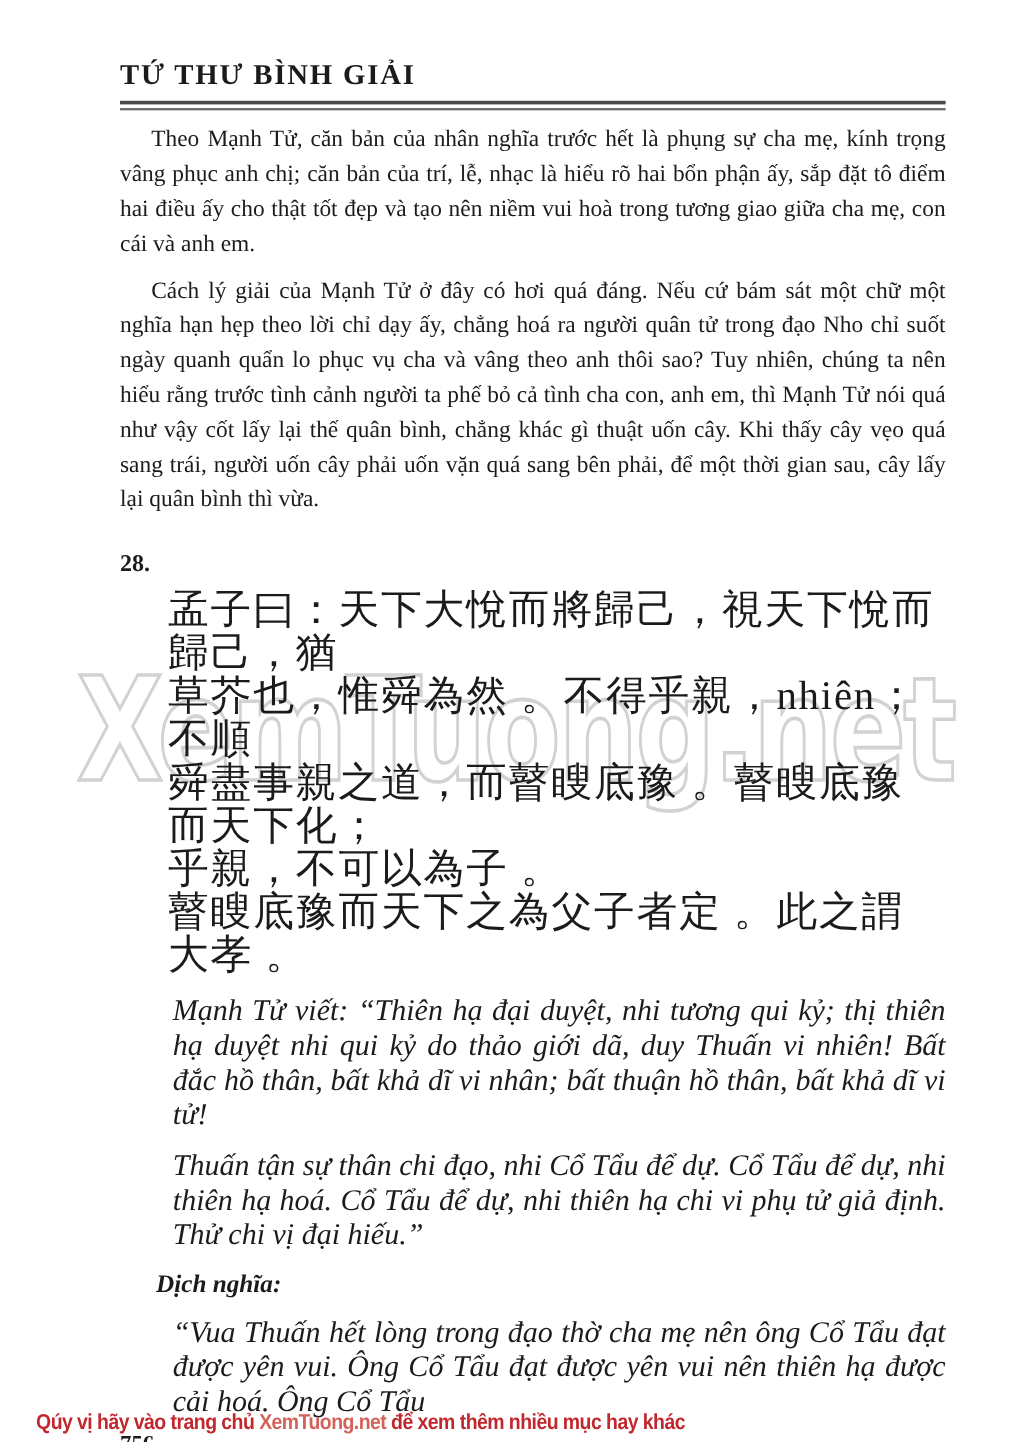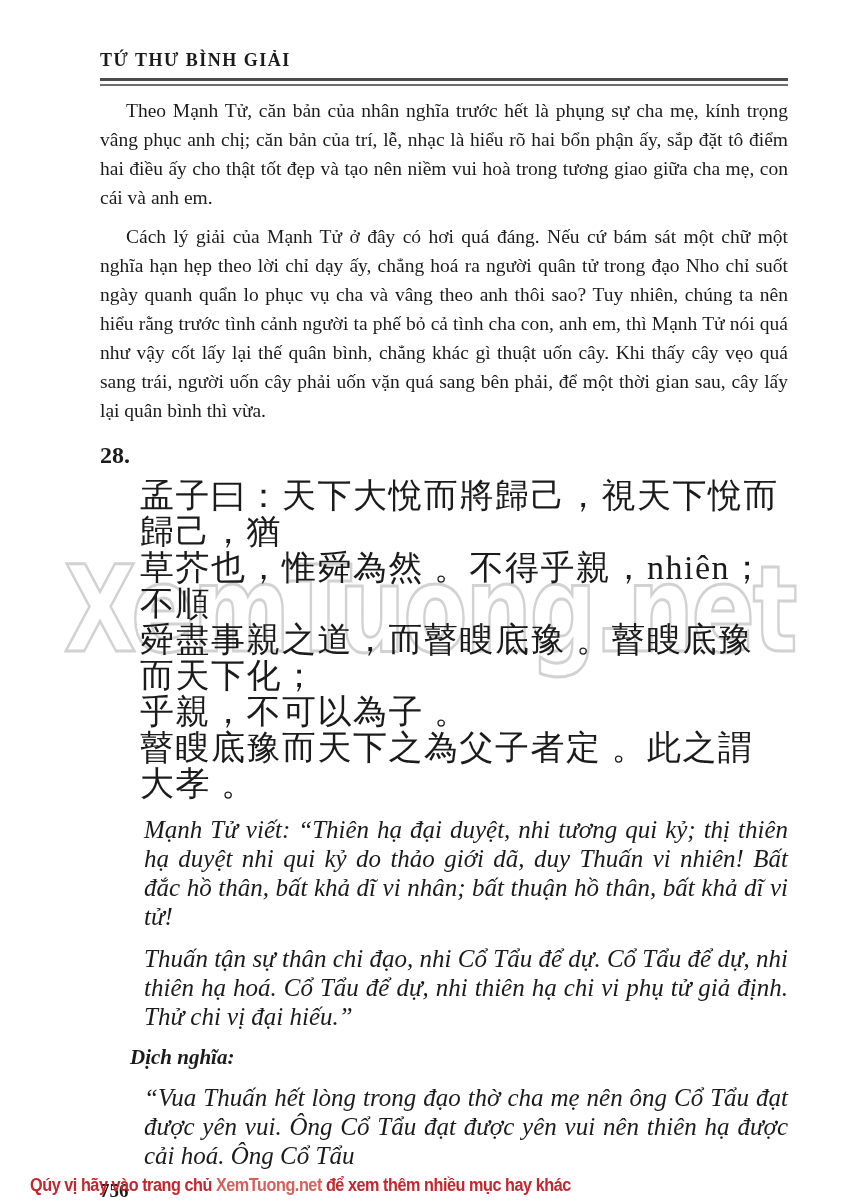--- a/index.html
+++ b/index.html
@@ -1,25 +1,25 @@
 <!DOCTYPE html>
 <html style="--footer-red: #c1272d; --footer-brand: #d2625a; --wm-outline: #d2d2d2; --rule-dark: #4b4b4b; --rule-light: #6e6e6e;"><head>
 <meta charset="utf-8">
 <style>
   html,body{margin:0;padding:0;background:#e9e9e9;}
   .page{
     width:850px;height:1202px;background:#ffffff;position:relative;overflow:hidden;
     font-family:"Liberation Serif", serif;color:#1b1b1b;margin:0 auto;
   }
   .content{position:absolute;left:100px;top:50px;width:688px;z-index:1;}
-  .header-title{font-weight:bold;font-size:18px;letter-spacing:1.5px;}
+  .header-title{font-weight:bold;font-size:24px;letter-spacing:1.5px;}
   .rule{margin-top:7px;border-top:3px solid var(--rule-dark);border-bottom:2px solid var(--rule-light);height:3px;}
   p.body{margin:10px 0 0 0;font-size:19.5px;line-height:29px;text-align:justify;}
   p.body.indent{text-indent:26px;}
-  .section-num{margin-top:17px;font-weight:bold;font-size:24px;}
+  .section-num{margin-top:28px;font-weight:bold;font-size:20px;}
   .chinese{margin:9px 0 0 40px;font-size:34px;line-height:36px;letter-spacing:1.5px;}
   .translit{margin:13px 0 0 44px;font-style:italic;font-size:25px;line-height:29px;text-align:justify;}
   .dich{margin-top:14px;font-weight:bold;font-style:italic;font-size:21px;margin-left:30px;}
   .pagenum{margin-top:10px;font-weight:bold;font-size:19px;}
   .watermark{
     position:absolute;left:64px;top:540px;z-index:0;white-space:nowrap;
     font-family:"DejaVu Sans", sans-serif;font-weight:bold;font-size:120px;letter-spacing:-3px;
     color:#ffffff;-webkit-text-stroke:3px var(--wm-outline);
     transform:scaleX(0.78);transform-origin:left center;
   }

